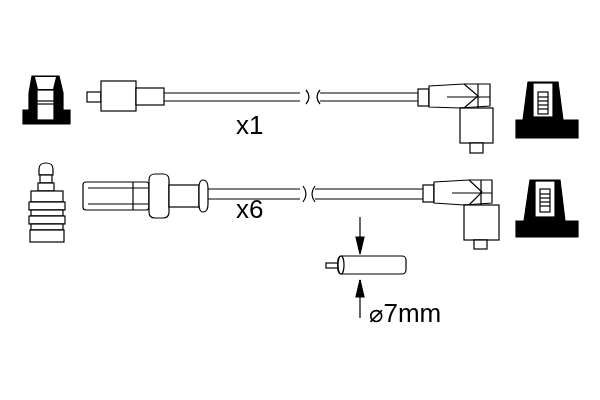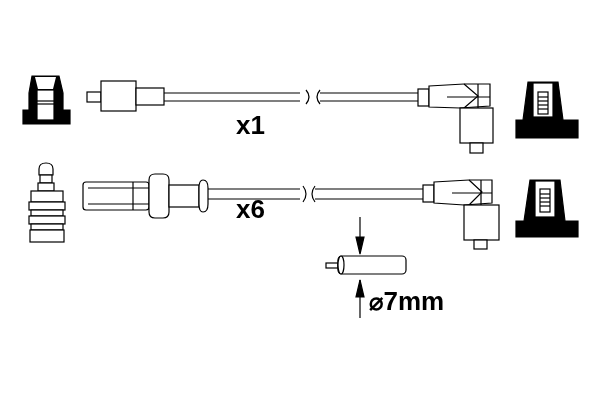--- a/index.html
+++ b/index.html
@@ -1,18 +1,18 @@
 <!DOCTYPE html>
 <html><head>
   <meta charset="utf-8">
   <style>
     html, body { margin: 0; padding: 0; background: #ffffff; }
     body { width: 600px; height: 400px; position: relative; overflow: hidden; }
     svg { position: absolute; left: 0; top: 0; }
-    .lbl { position: absolute; font-family: "Liberation Sans", sans-serif; color: #000; font-size: 26px; line-height: 26px; font-weight: bold; }
+    .lbl { position: absolute; font-family: "Liberation Sans", sans-serif; color: #000; font-size: 26px; line-height: 26px; }
   </style>
 </head>
 <body>
 
 <svg width="600" height="400" viewBox="0 0 600 400" fill="#fff" stroke="#000" stroke-width="1.2">
 
   <g>
     <path d="M32 76 L59 76 L63 93 L63 110 L70 110 L70 124 L23 124 L23 110 L29 110 L29 93 Z" fill="#000"></path>
     <path d="M35 77 L56 77 L53 89 L38 89 Z" fill="#fff" stroke="none"></path>
     <rect x="37" y="90" width="17" height="30" fill="#fff"></rect>
@@ -112,15 +112,15 @@
     <line x1="360" y1="280" x2="360" y2="318"></line>
     <path d="M356 297 L364 297 L360 280 Z" fill="#000"></path>
     <rect x="326" y="263" width="12" height="5"></rect>
     <rect x="338" y="256" width="68" height="18" rx="4"></rect>
     <ellipse cx="341" cy="265" rx="3" ry="9"></ellipse>
   </g>
 </svg>
 
 <div class="lbl" style="left:236px;top:112px;">x1</div>
 <div class="lbl" style="left:236px;top:196px;">x6</div>
-<div class="lbl" style="left:369px;top:288px;">
+<div class="lbl" style="left:369px;top:300px;">
   <span style="font-size:24px;">⌀</span><span>7mm</span>
 </div>
 
 </body></html>

